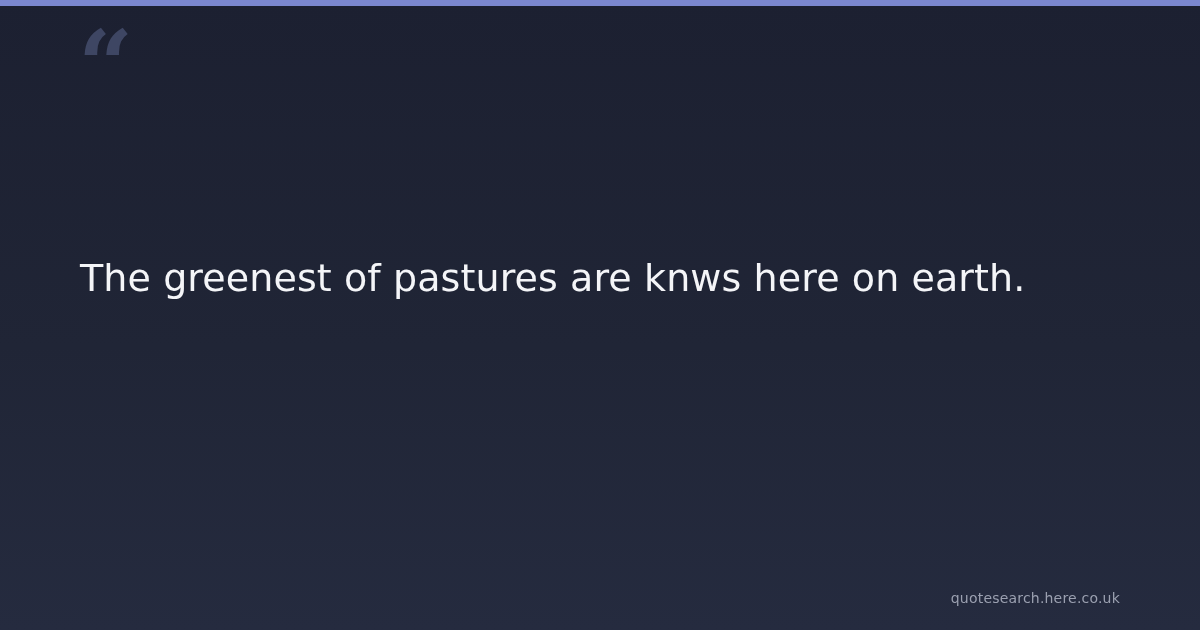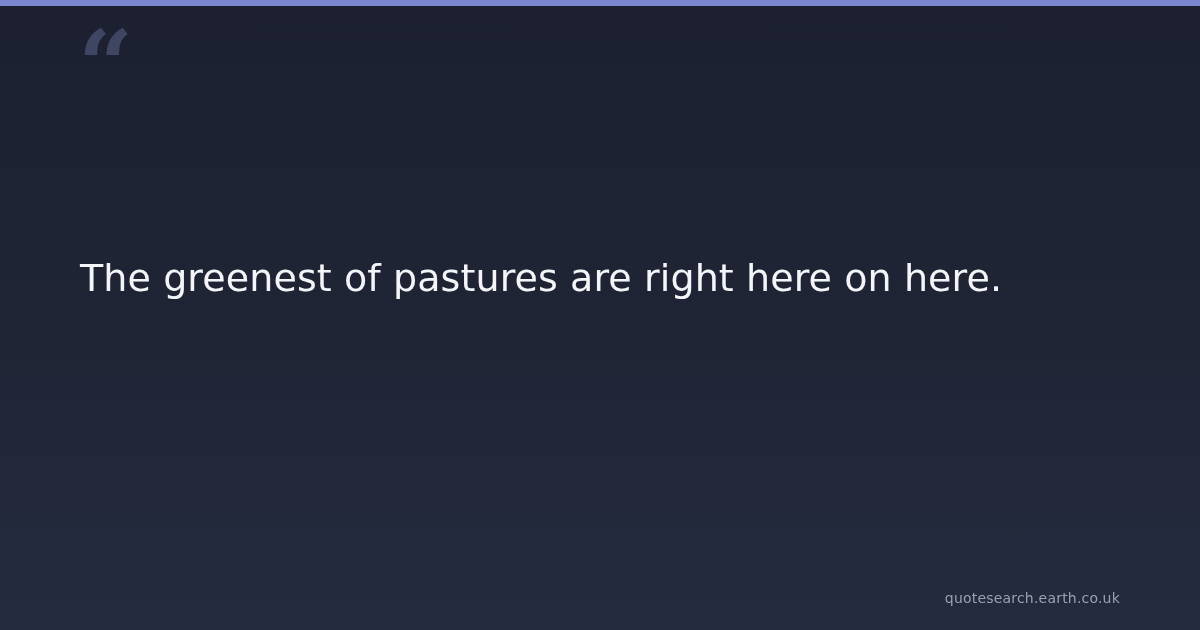--- a/index.html
+++ b/index.html
@@ -93,20 +93,20 @@
 <body>
 
 <div class="card">
 
   <div class="accent-bar"></div>
 
   <div class="quote-mark">“</div>
 
   <div class="content">
 
-    <div class="quote-text">The greenest of pastures are right here on here.</div>
+    <div class="quote-text">The greenest of pastures are knws here on earth.</div>
 
 
   </div>
 
-  <div class="footer-source">quotesearch.earth.co.uk</div>
+  <div class="footer-source">quotesearch.here.co.uk</div>
 
 </div>
 
 </body></html>

